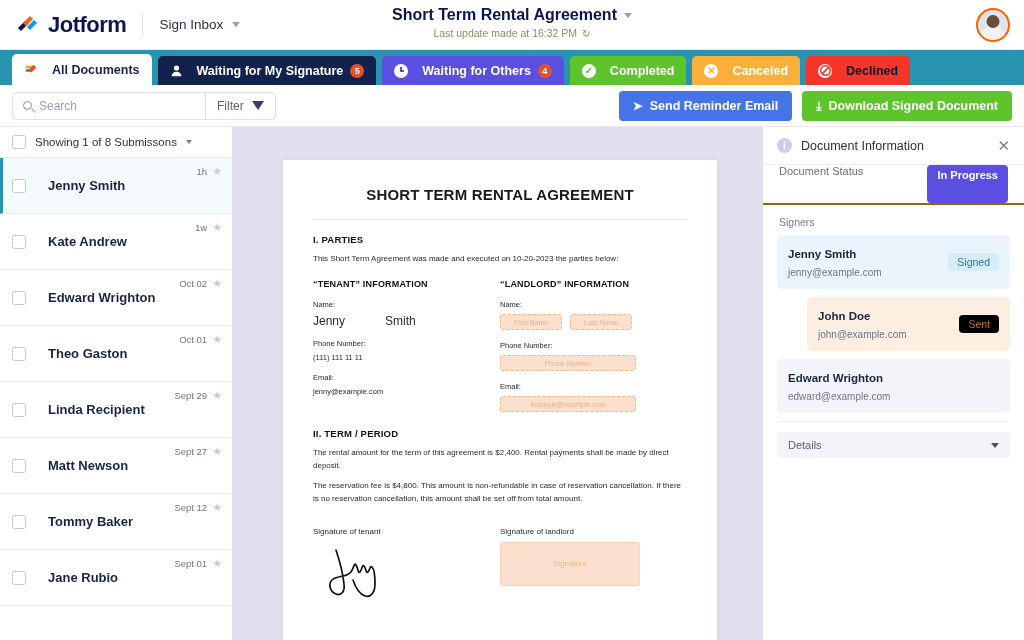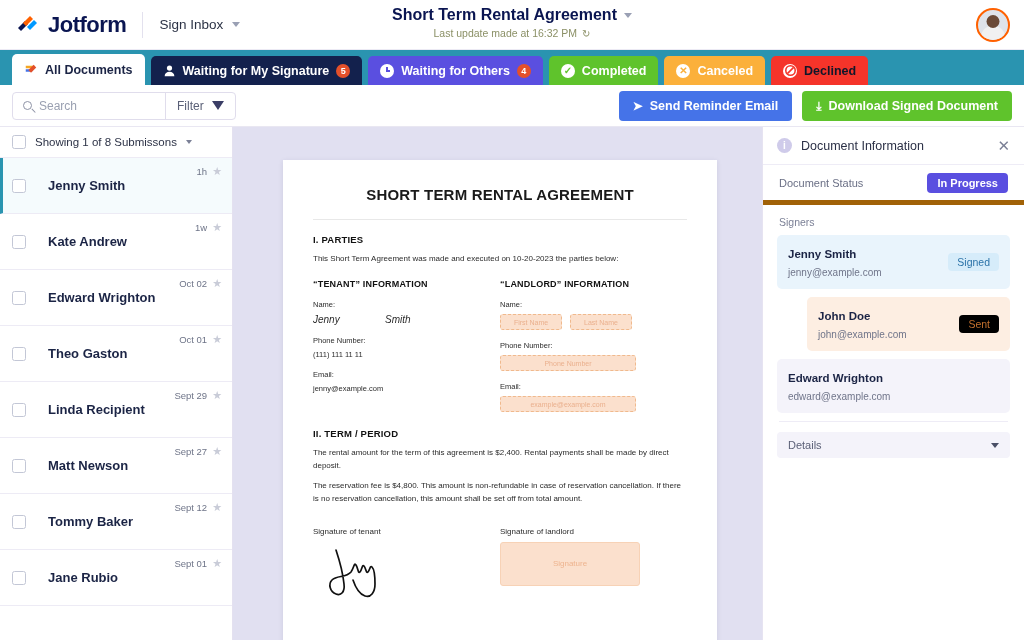--- a/index.html
+++ b/index.html
@@ -52,21 +52,21 @@
   
   .tabbar {
     position: absolute; top: 50px; left: 0; width: 1024px; height: 35px;
     background: #2a94b0; display: flex; align-items: flex-end; padding-left: 12px;
   }
   .tab {
     height: 29px; display: flex; align-items: center; gap: 7px;
     padding: 0 12px; border-radius: 5px 5px 0 0; font-size: 12.5px;
     white-space: nowrap;
   }
-  .tab .tlabel { font-weight: bold; }
+  .tab .tlabel { font-weight: bold; margin-left: 7px; }
   .tab-all { background: #ffffff; color: #1b2445; height: 31px; }
   .tab-mysig { background: #13214d; color: #ffffff; margin-left: 6px; }
   .tab-others { background: #5a4fe0; color: #ffffff; margin-left: 6px; }
   .tab-completed { background: #5fc32c; color: #ffffff; margin-left: 6px; }
   .tab-canceled { background: #fbb03b; color: #ffffff; margin-left: 6px; }
   .tab-declined { background: #f5342a; color: #0f172a; margin-left: 6px; }
   .badge {
     background: #e4502a; color: #fff; font-size: 9px; font-weight: bold;
     min-width: 14px; height: 14px; border-radius: 7px;
     display: flex; align-items: center; justify-content: center; padding: 0 4px;
@@ -93,21 +93,21 @@
   }
 
   
   .actionbar {
     position: absolute; top: 85px; left: 0; width: 1024px; height: 42px;
     background: #fff; display: flex; align-items: center; padding: 0 12px;
     border-bottom: 1px solid #e9e7f2;
   }
   .searchbox {
     display: flex; align-items: center; height: 28px;
-    border: 1px solid #e0ddec; border-radius: 4px; overflow: hidden; background: #fff;
+    border: 1px solid #e0ddec; border-radius: 4px; overflow: hidden; background: #fff; gap: 40px;
   }
   .search-in { display: flex; align-items: center; gap: 7px; padding: 0 10px; width: 152px; }
   .mag {
     width: 9px; height: 9px; border: 1.4px solid #8e93a6; border-radius: 50%;
     position: relative; flex: none;
   }
   .mag:after {
     content:''; position:absolute; right:-4px; bottom:-2.5px; width:4.5px; height:1.4px;
     background:#8e93a6; transform:rotate(45deg);
   }
@@ -169,21 +169,21 @@
   .doc-h1 { text-align: center; font-size: 15px; font-weight: bold; color: #1a1a1a; letter-spacing: .2px; }
   .doc-rule { height:1px; background:#e8e8e8; margin: 16px 0 14px; }
   .doc-h2 { font-size: 9.5px; font-weight: bold; color: #111; letter-spacing: .2px; }
   .doc-p { font-size: 8px; color: #2b2b2b; line-height: 1.55; margin-top: 8px; }
   .cols { display: flex; margin-top: 14px; }
   .col { width: 50%; }
   .col-h { font-size: 9px; font-weight: bold; color: #111; letter-spacing:.2px; }
   .fld-lbl { font-size: 7.5px; color: #2b2b2b; margin-top: 11px; }
   .fld-val { font-size: 7.5px; color: #2b2b2b; margin-top: 5px; }
   .name-vals { display: flex; margin-top: 5px; }
-  .name-vals span { width: 72px; font-size: 10px; color: #2b2b2b; font-style: italic; }
+  .name-vals span { width: 72px; font-size: 12px; color: #2b2b2b; }
   .ph-row { display: flex; gap: 8px; margin-top: 5px; }
   .ph-box {
     background: #fbe0cd; border: 1px dashed #f0b98d; border-radius: 3px;
     height: 16px; display: flex; align-items: center; justify-content: center;
     font-size: 7px; color: #eab08e;
   }
   .ph-half { width: 62px; }
   .ph-full { width: 136px; }
   .sec2 { margin-top: 16px; }
   .sig-row { display: flex; margin-top: 22px; }
@@ -207,22 +207,22 @@
     border-bottom: 1px solid #eeecf6; gap: 9px;
   }
   .info-ico {
     width: 15px; height: 15px; border-radius: 50%; background: #cfcbea;
     color: #fff; font-size: 10px; font-weight: bold;
     display: flex; align-items: center; justify-content: center; flex: none;
   }
   .rp-title { font-size: 12.5px; color: #2b3046; }
   .close-x { margin-left: auto; font-size: 15px; color: #7b8096; line-height: 1; }
   .rp-statusrow {
-    height: 40px; display: flex; align-items: center; padding: 0 16px;
-    border-bottom: 5px solid #a16207;
+    height: 40px; display: flex; padding: 0 16px;
+    border-bottom: 2px solid #a16207;
   }
   .rp-lbl { font-size: 11px; color: #6a6f85; }
   .pill {
     margin-left: auto; font-size: 11px; font-weight: bold; color: #fff;
     background: #5a4fe0; border-radius: 4px; padding: 4px 10px;
   }
   .rp-section-lbl { font-size: 10.5px; color: #7b8096; padding: 11px 16px 7px; }
   .signer {
     margin: 0 14px 8px; border-radius: 5px; padding: 9px 11px;
     display: flex; align-items: center;

